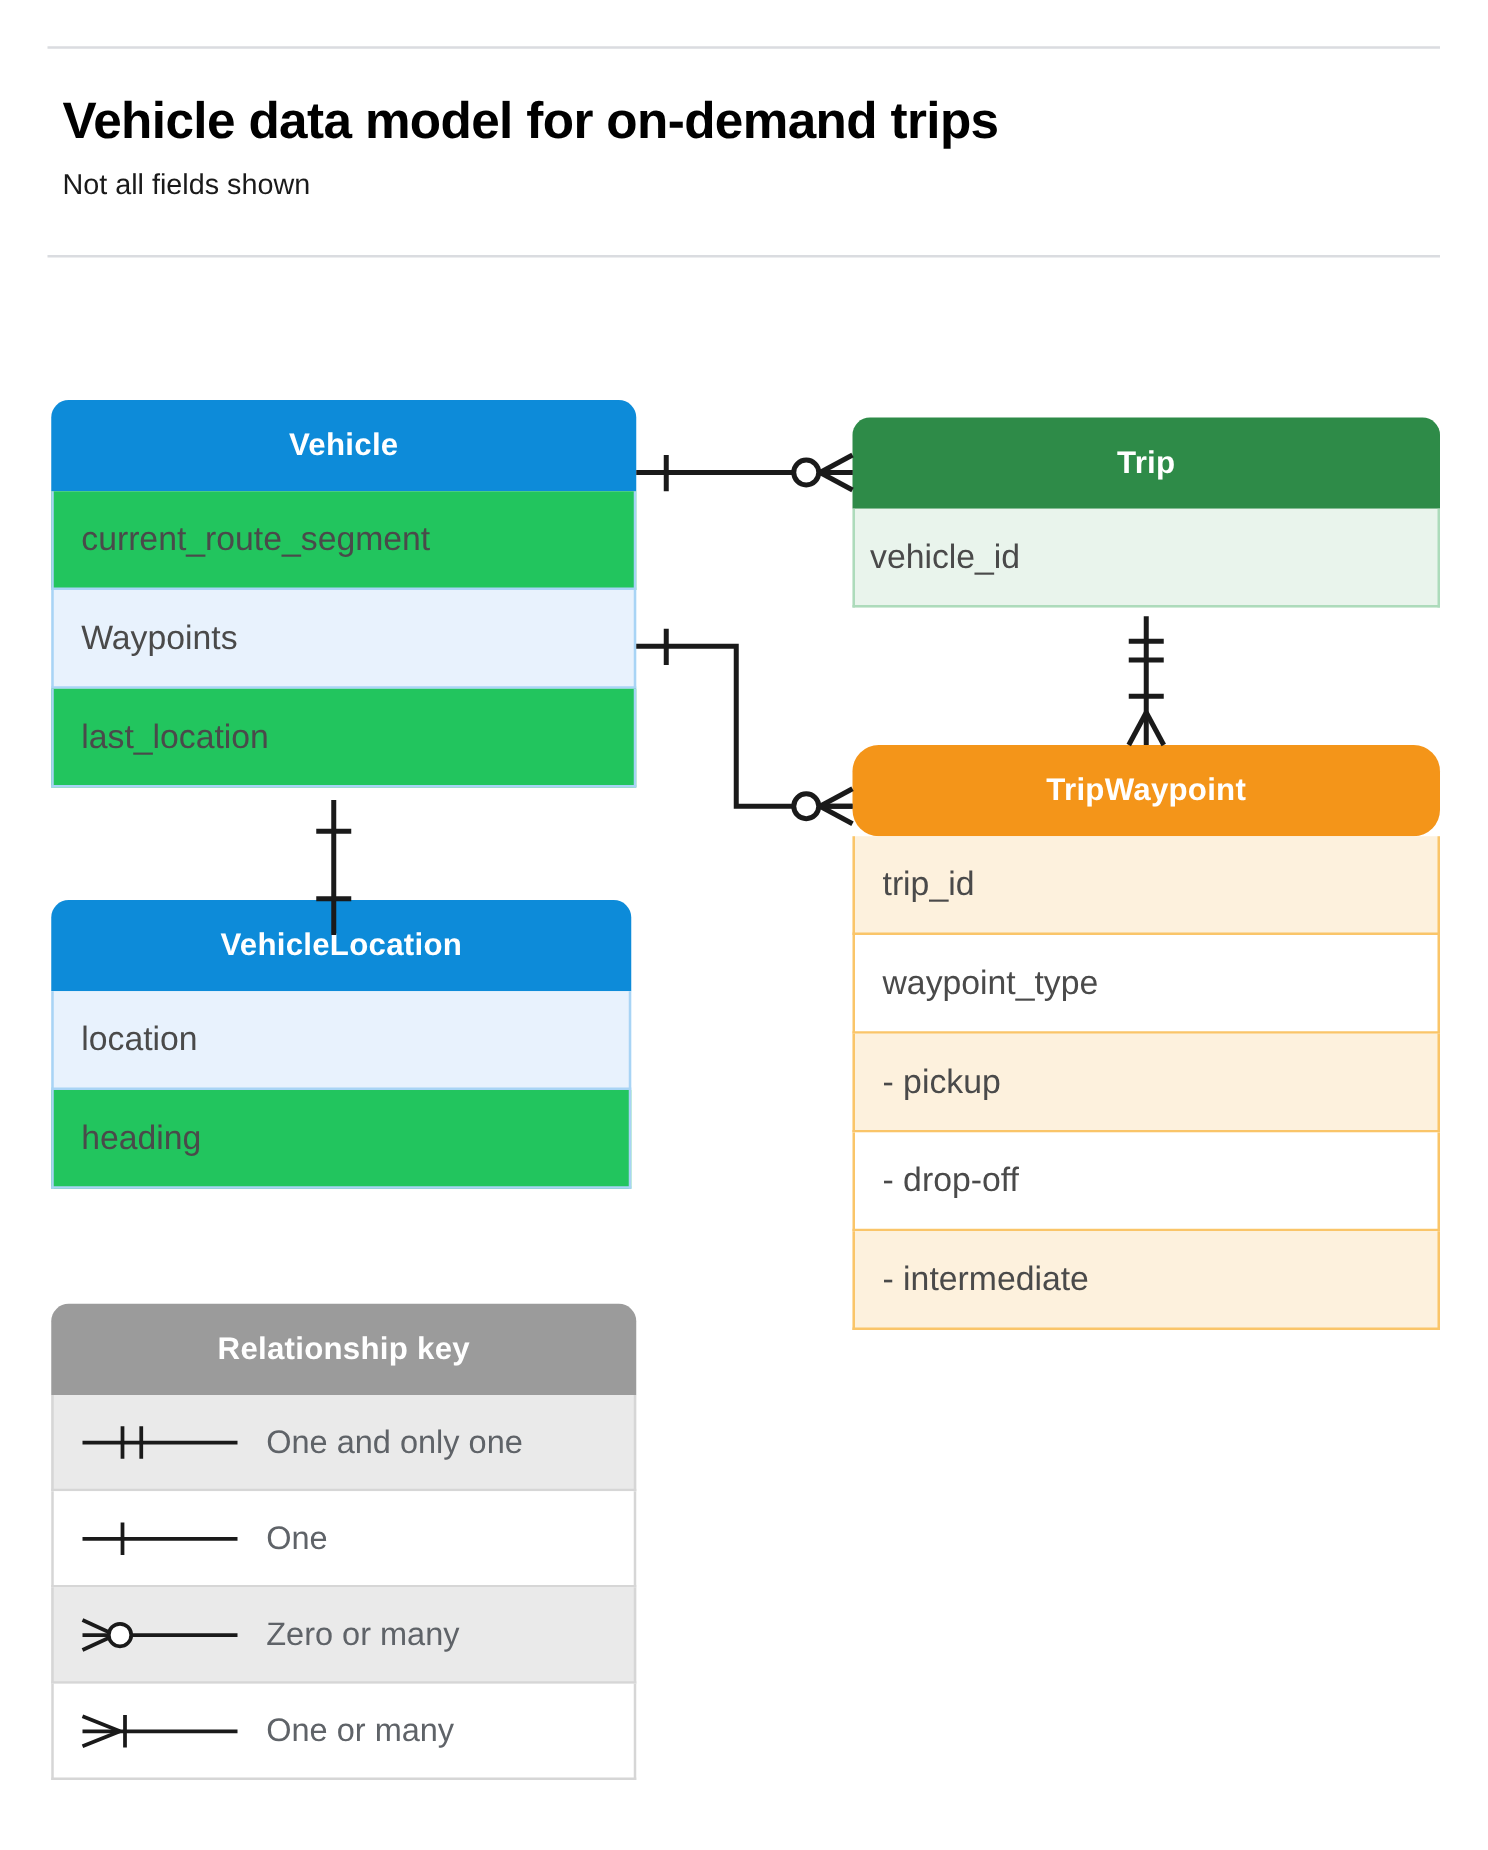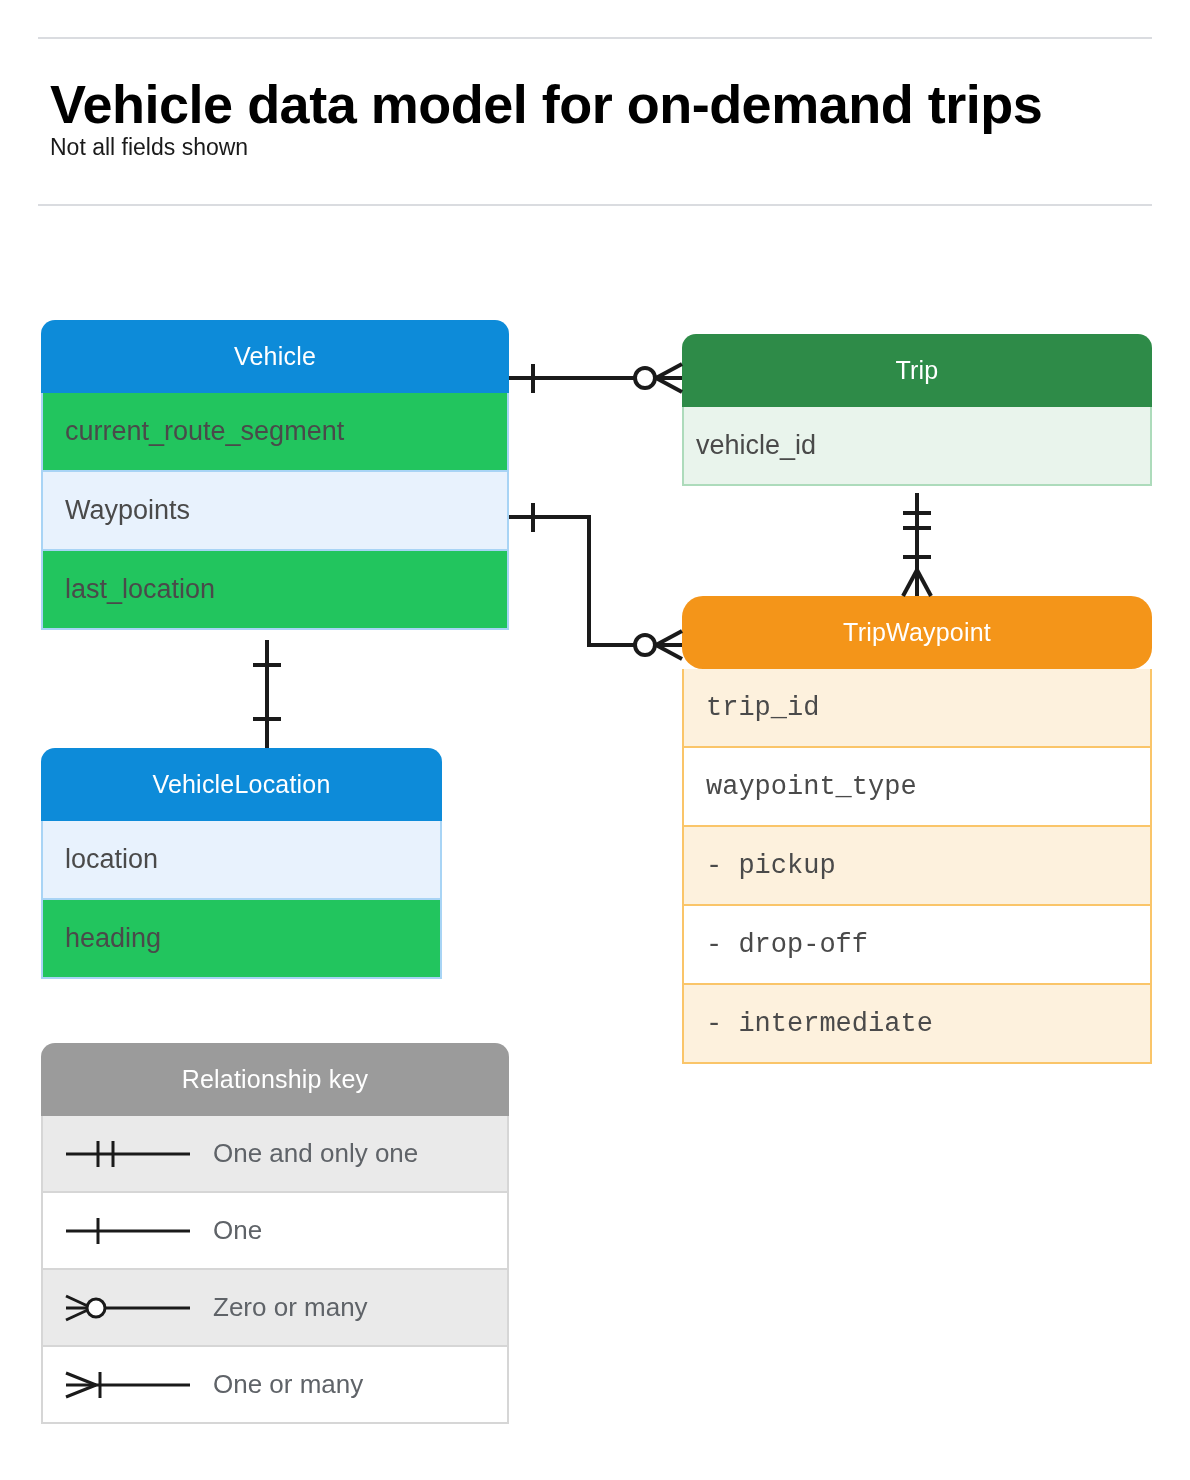--- a/index.html
+++ b/index.html
@@ -27,21 +27,21 @@
     height: 2px;
     background: #dadce0;
   }
   #rule-top { top: 37px; }
   #rule-bottom { top: 204px; }
 
   #page-title {
     position: absolute;
     left: 50px;
     top: 73px;
-    font-size: 54px;
+    font-size: 41px;
     font-weight: bold;
     letter-spacing: -0.5px;
     color: #000000;
     white-space: nowrap;
   }
   #page-subtitle {
     position: absolute;
     left: 50px;
     top: 134px;
     font-size: 23px;
@@ -56,21 +56,21 @@
     border-radius: 14px 14px 0 0;
   }
   .entity-header {
     height: 73px;
     border-radius: 14px 14px 0 0;
     display: flex;
     align-items: center;
     justify-content: center;
     color: #ffffff;
     font-size: 25px;
-    font-weight: normal;
+    font-weight: bold;
     letter-spacing: 0.2px;
   }
   .entity-rows { display: block; }
   .entity-row {
     height: 79px;
     display: flex;
     align-items: center;
     padding-left: 22px;
     font-size: 27px;
     color: #4a4a4a;
@@ -85,21 +85,21 @@
   .e-blue .row-alt { background: #e8f2fd; }
   .e-blue .row-plain { background: #22c55e; }
 
   
   .e-green .entity-header { background: #2e8b48; }
   .e-green .entity-row { border-color: #addbbb; }
   .e-green .row-alt { background: #e9f4ec; padding-left: 12px; }
 
   
   .e-orange .entity-header { background: #f49519; border-radius: 21px; }
-  .e-orange .entity-row { border-color: #fac569; font-family: Liberation Mono, monospace; }
+  .e-orange .entity-row { border-color: #fac569; }
   .e-orange .row-alt { background: #fdf1dd; }
   .e-orange .row-plain { background: #ffffff; }
 
   
   .e-gray .entity-header { background: #9b9b9b; }
   .e-gray .row-alt { background: #eaeaea; }
   .e-gray .row-plain { background: #ffffff; }
 
   
   .legend-row {
@@ -166,21 +166,21 @@
     <div class="entity-header">TripWaypoint</div>
     <div class="entity-rows">
       <div class="entity-row row-alt">trip_id</div>
       <div class="entity-row row-plain">waypoint_type</div>
       <div class="entity-row row-alt">-  pickup</div>
       <div class="entity-row row-plain">-  drop-off</div>
       <div class="entity-row row-alt">-  intermediate</div>
     </div>
   </div>
 
-  <div class="entity e-blue" style="left:41px; top:748px; width:401px;">
+  <div class="entity e-blue" style="left:41px; top:720px; width:464px;">
     <div class="entity-header">VehicleLocation</div>
     <div class="entity-rows">
       <div class="entity-row row-alt">location</div>
       <div class="entity-row row-plain">heading</div>
     </div>
   </div>
 
   <div class="entity e-gray" style="left:41px; top:1043px; width:468px;">
     <div class="entity-header">Relationship key</div>
 

